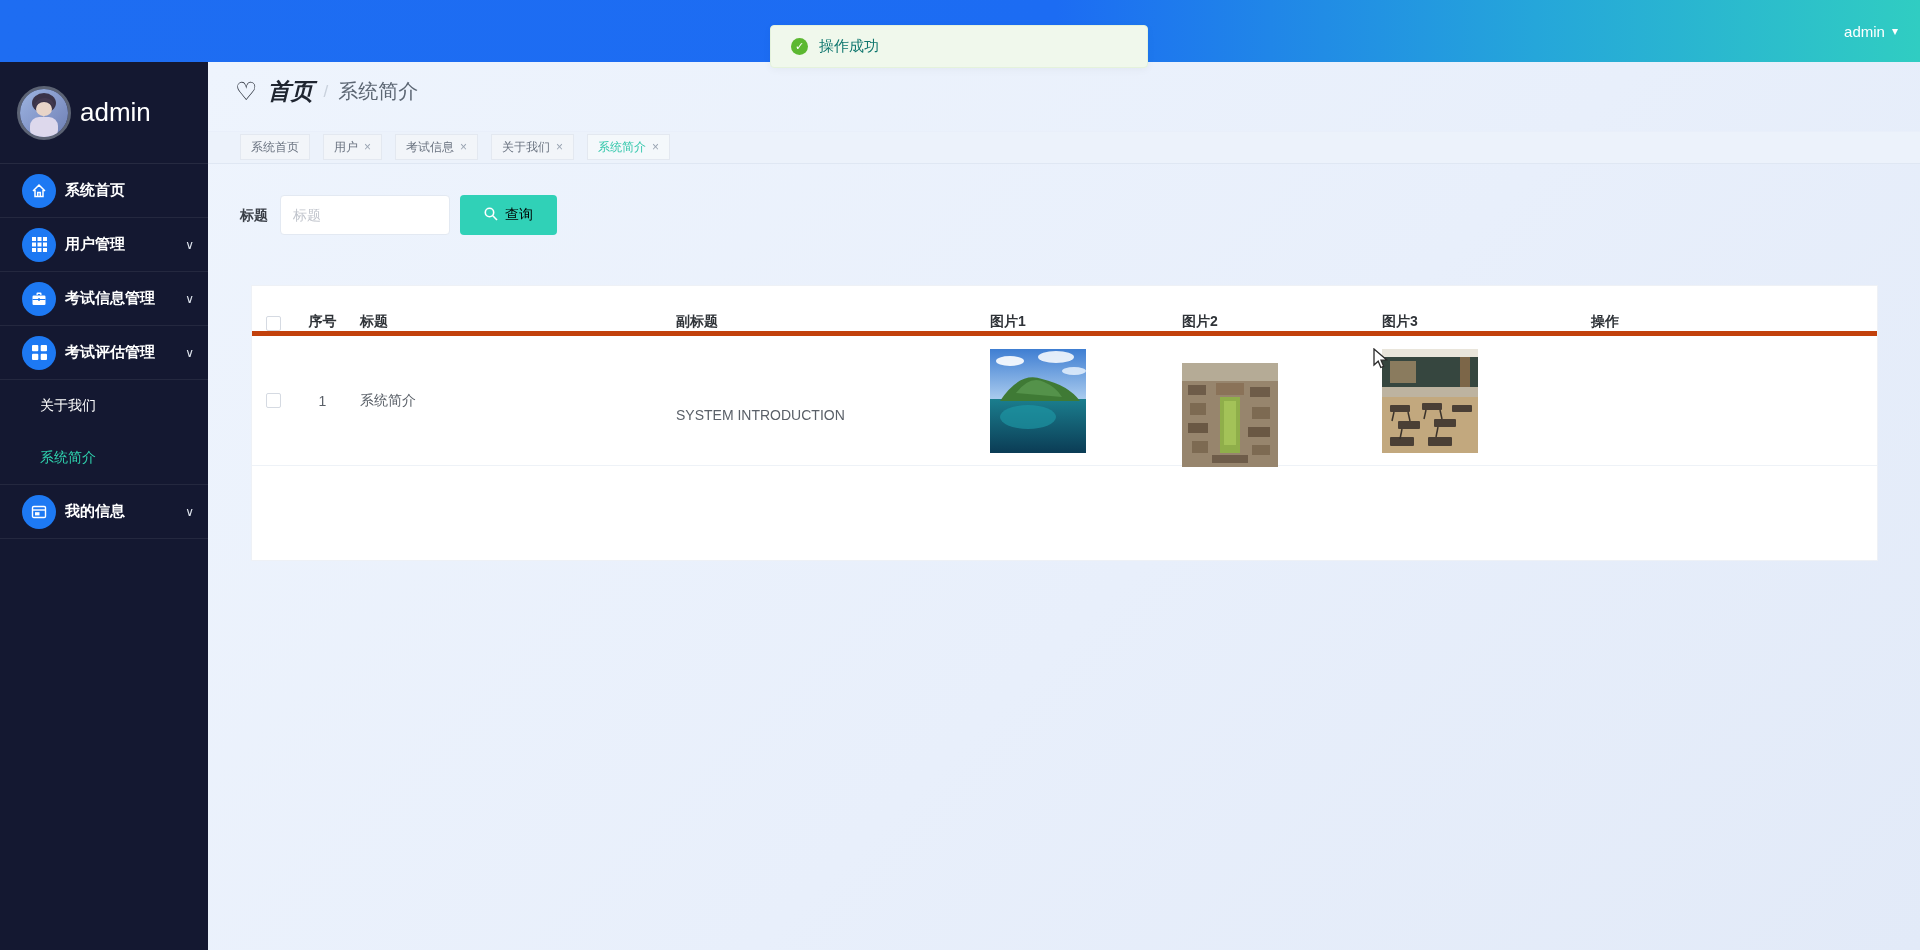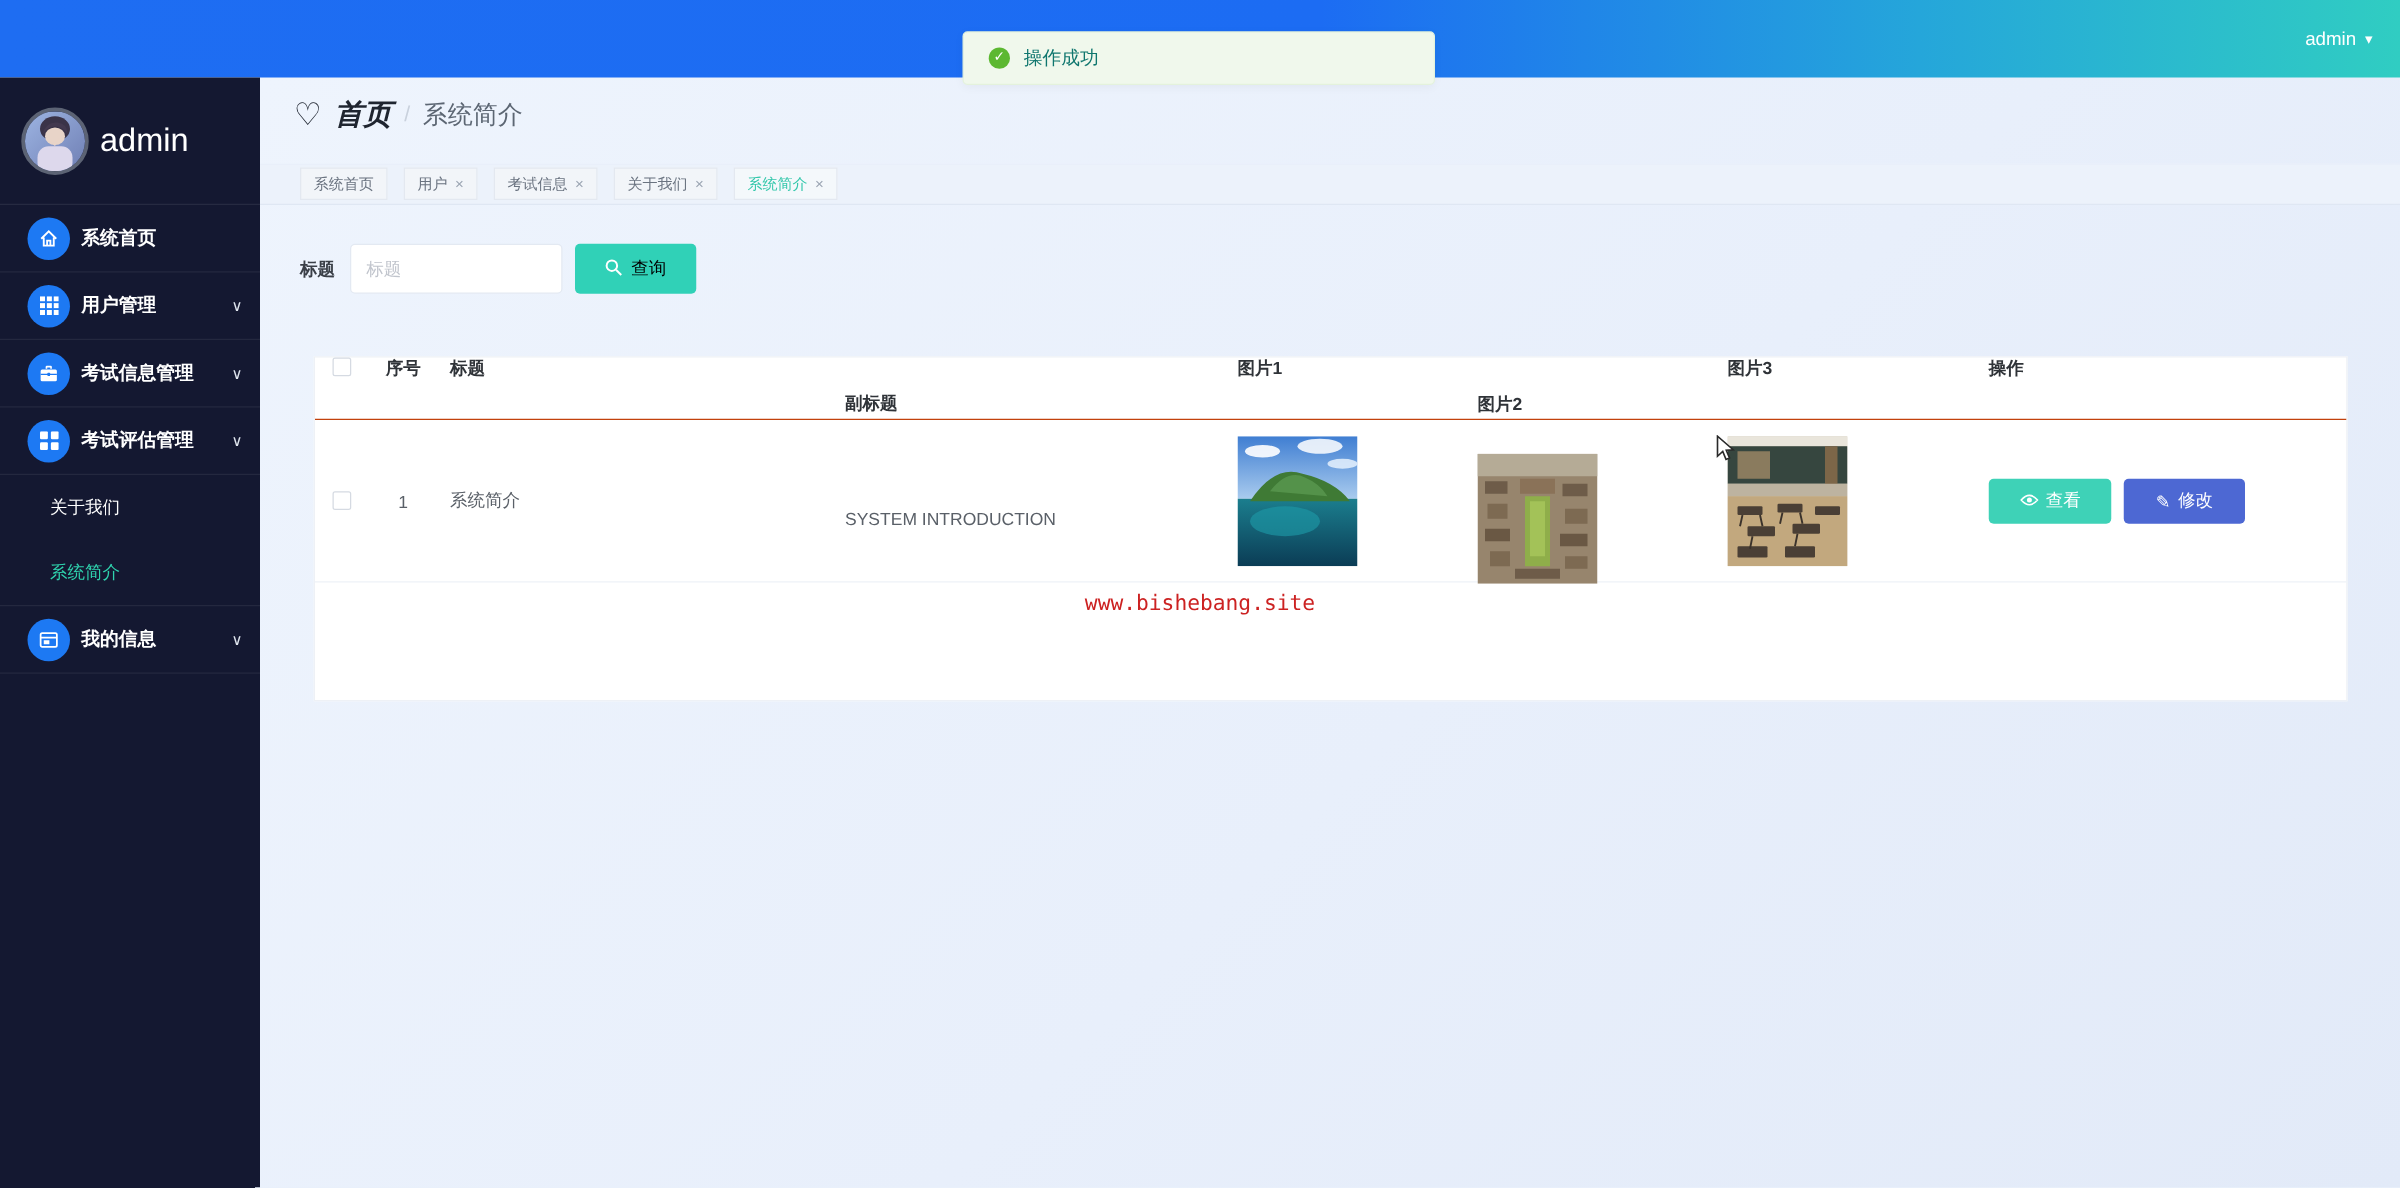--- a/index.html
+++ b/index.html
@@ -63,21 +63,21 @@
     border:1px solid #e3e9f2; border-radius:4px; background:#fff; padding:0 12px; font-size:14px;
     color:#333; outline:none; font-family:"Liberation Sans",sans-serif; }
   .search-input::placeholder { color:#c0c4cc; }
   .search-btn { position:absolute; left:252px; top:133px; width:97px; height:40px; background:#30d1b7;
     border:none; border-radius:4px; color:#000000; font-size:14px; display:flex; align-items:center;
     justify-content:center; gap:7px; cursor:pointer; font-family:"Liberation Sans",sans-serif; }
 
   
   .table-card { position:absolute; left:43px; top:223px; width:1627px; height:276px; background:#fff;
     border:1px solid #eef1f6; }
-  .t-head { display:flex; height:50px; align-items:flex-start; border-bottom:1px solid #c2410c;
+  .t-head { display:flex; height:50px; align-items:flex-end; border-bottom:5px solid #c2410c;
     font-size:14px; color:#2f3338; font-weight:600; }
   .t-row { display:flex; height:130px; align-items:center; border-bottom:1px solid #eef2f7;
     font-size:14px; color:#5a6068; }
   .c-check { width:43px; display:flex; justify-content:center; }
   .c-idx   { width:55px; text-align:center; }
   .c-title { width:316px; padding-left:10px; }
   .c-sub   { width:322px; padding-left:10px;margin-top:28px; }
   .c-img   { width:192px; padding-left:2px; }
   .c-img2  { width:200px; padding-left:2px;margin-top:29px; }
   .c-img3  { width:201px; padding-left:2px; }
@@ -343,40 +343,24 @@
               <line x1="12" y1="63" x2="10" y2="72"></line>
                 <line x1="26" y1="63" x2="28" y2="72"></line>
               <line x1="44" y1="61" x2="42" y2="70"></line>
                 <line x1="58" y1="61" x2="60" y2="70"></line>
               <line x1="20" y1="80" x2="18" y2="90"></line>
                 <line x1="56" y1="78" x2="54" y2="88"></line>
             </g>
           </svg>
         </div>
 
-        <div class="c-op">
-          <button class="btn btn-view">
-            <span>
-              <svg width="15" height="12" viewBox="0 0 15 12">
-                  <path d="M1 6 Q7.5 -1.5 14 6 Q7.5 13.5 1 6 Z" fill="none" stroke="#fff" stroke-width="1.3"></path>
-                  <circle cx="7.5" cy="6" r="2" fill="#fff"></circle>
-                </svg>
-            </span>
-            <span>查看</span>
-          </button>
-          <button class="btn btn-edit">
-            <span class="pencil">✎</span>
-            <span>修改</span>
-          </button>
-        </div>
-      </div>
-    </div>
-  </div>
-
-  <div class="watermark">www.bishebang.site</div>
+      </div>
+    </div>
+  </div>
+
 
   <div class="cursor">
     <svg width="18" height="22" viewBox="0 0 18 22">
       <path d="M2 1 L2 17 L6.2 13.2 L8.8 19.5 L11.6 18.3 L9 12.2 L14.5 11.8 Z" fill="#fff" stroke="#2a2a2a" stroke-width="1.3"></path>
     </svg>
   </div>
 
 </div>
 
 </body></html>

